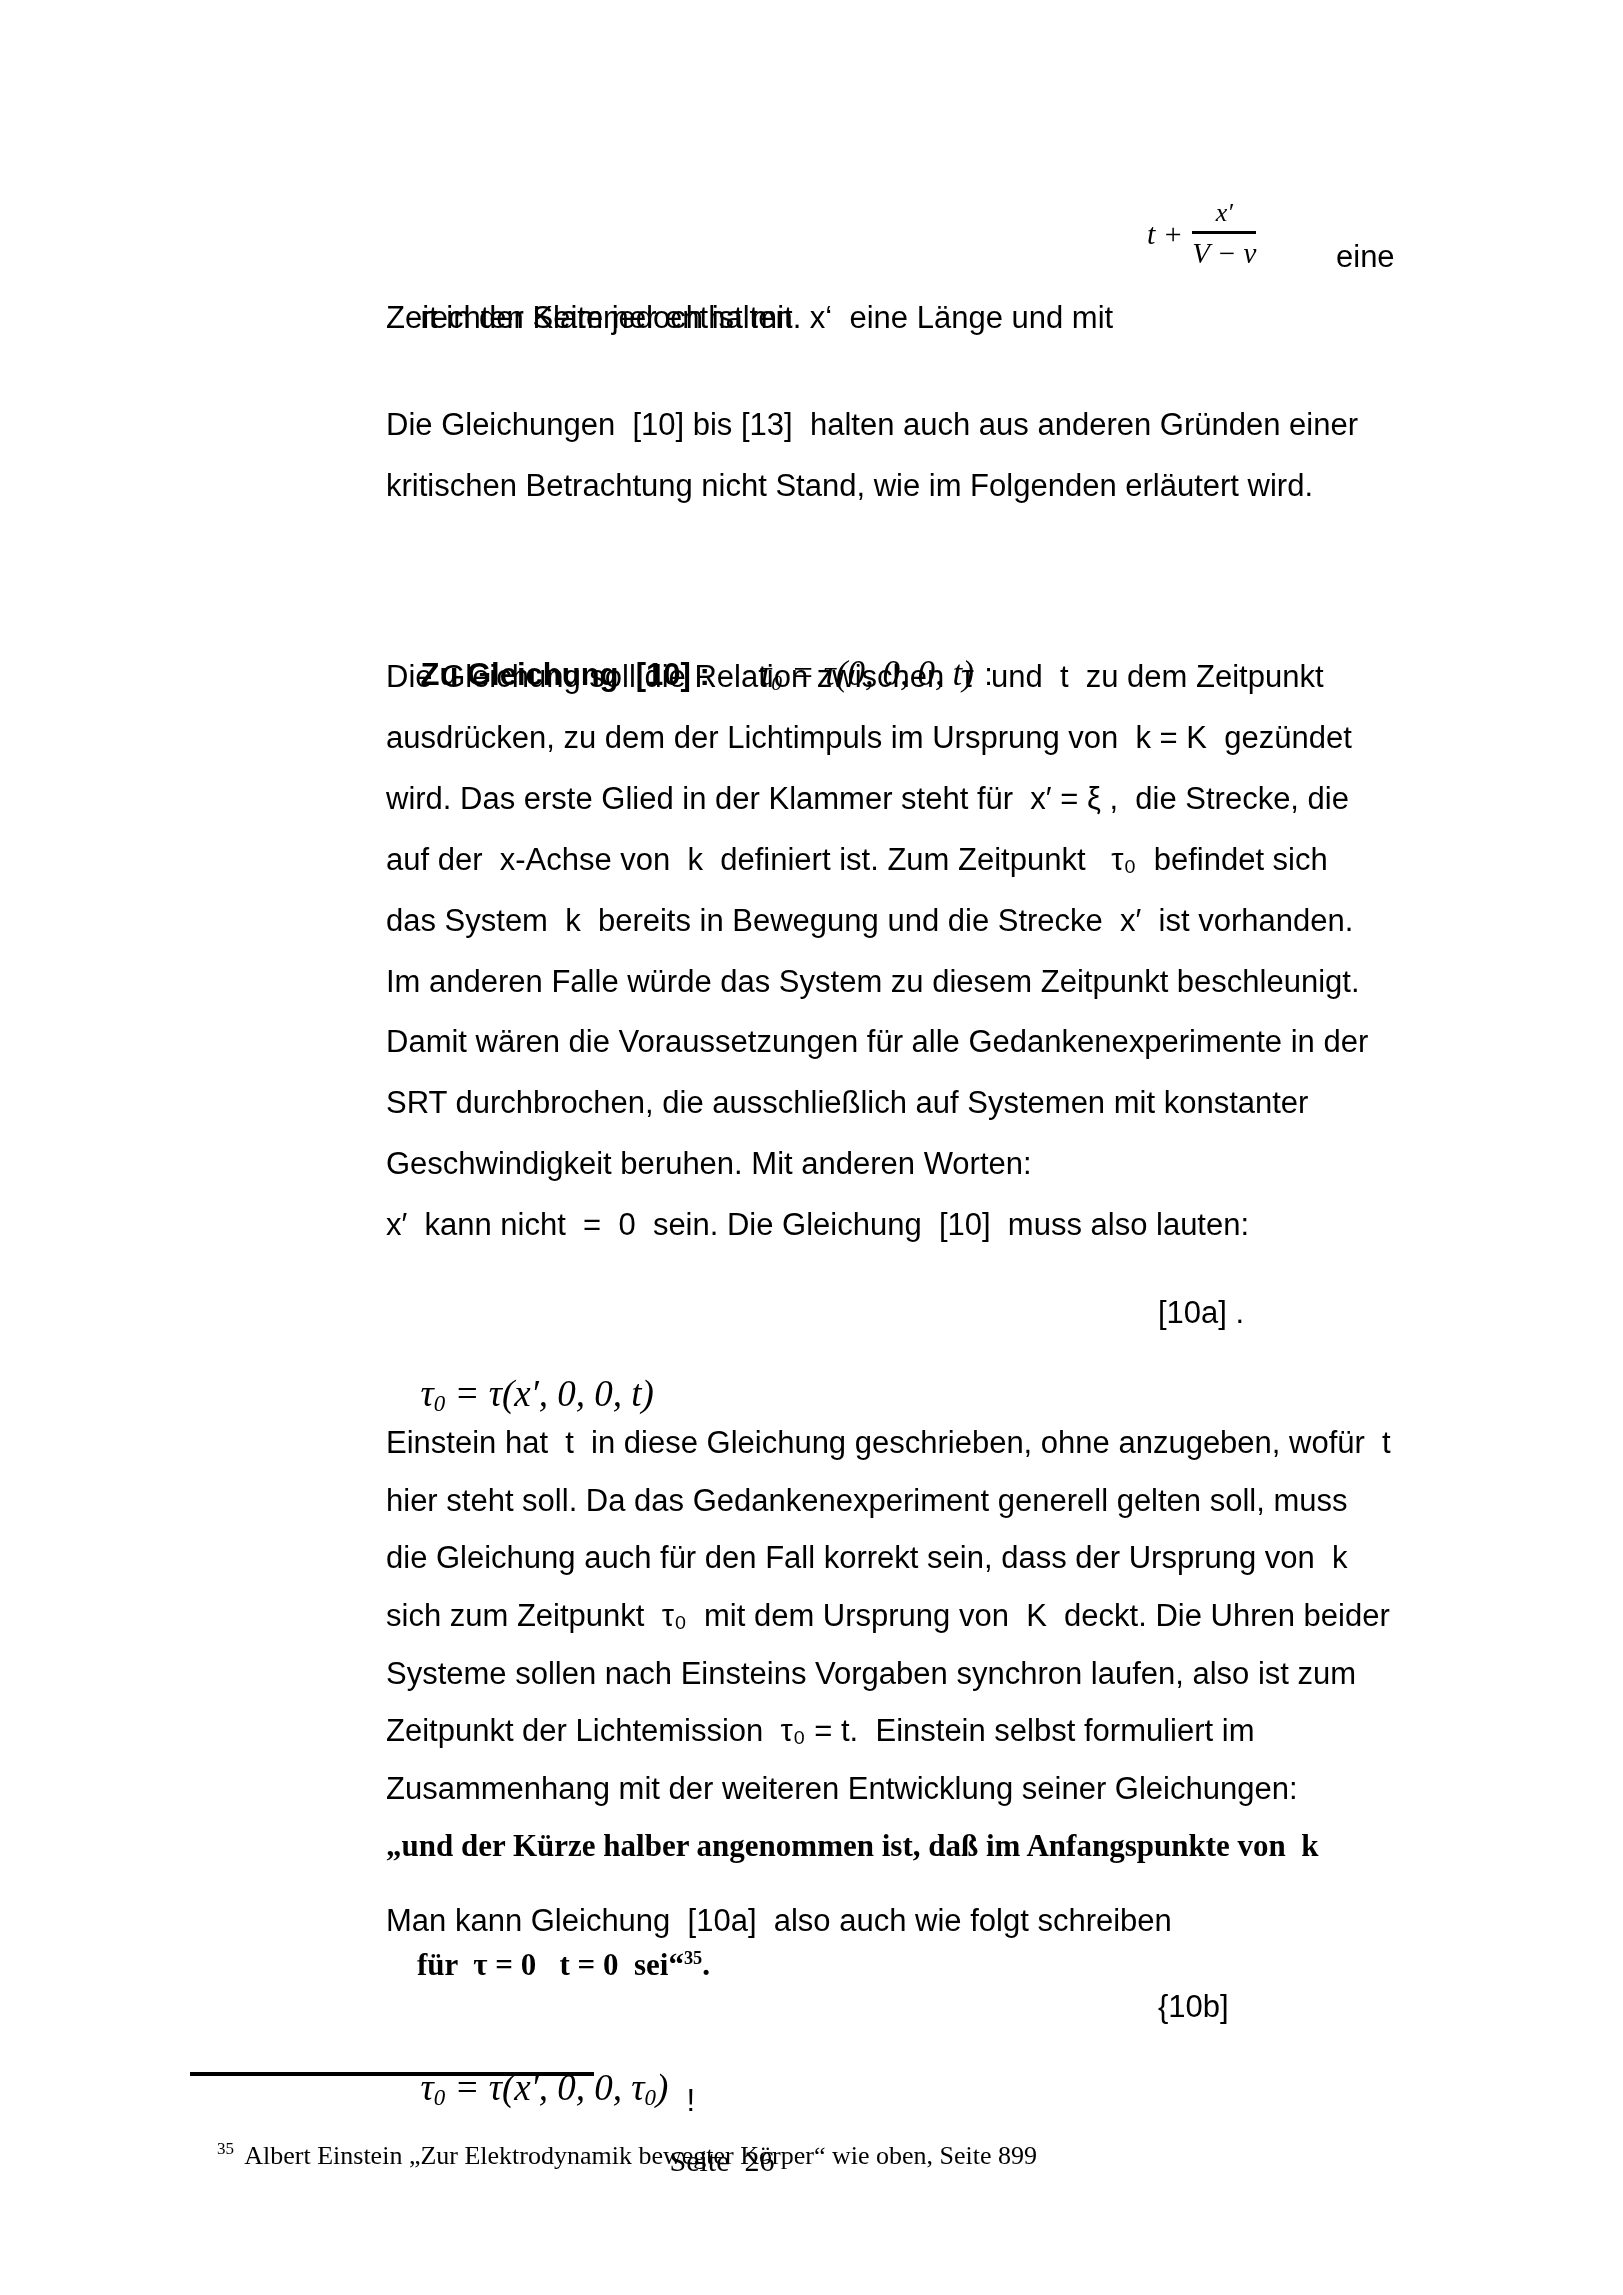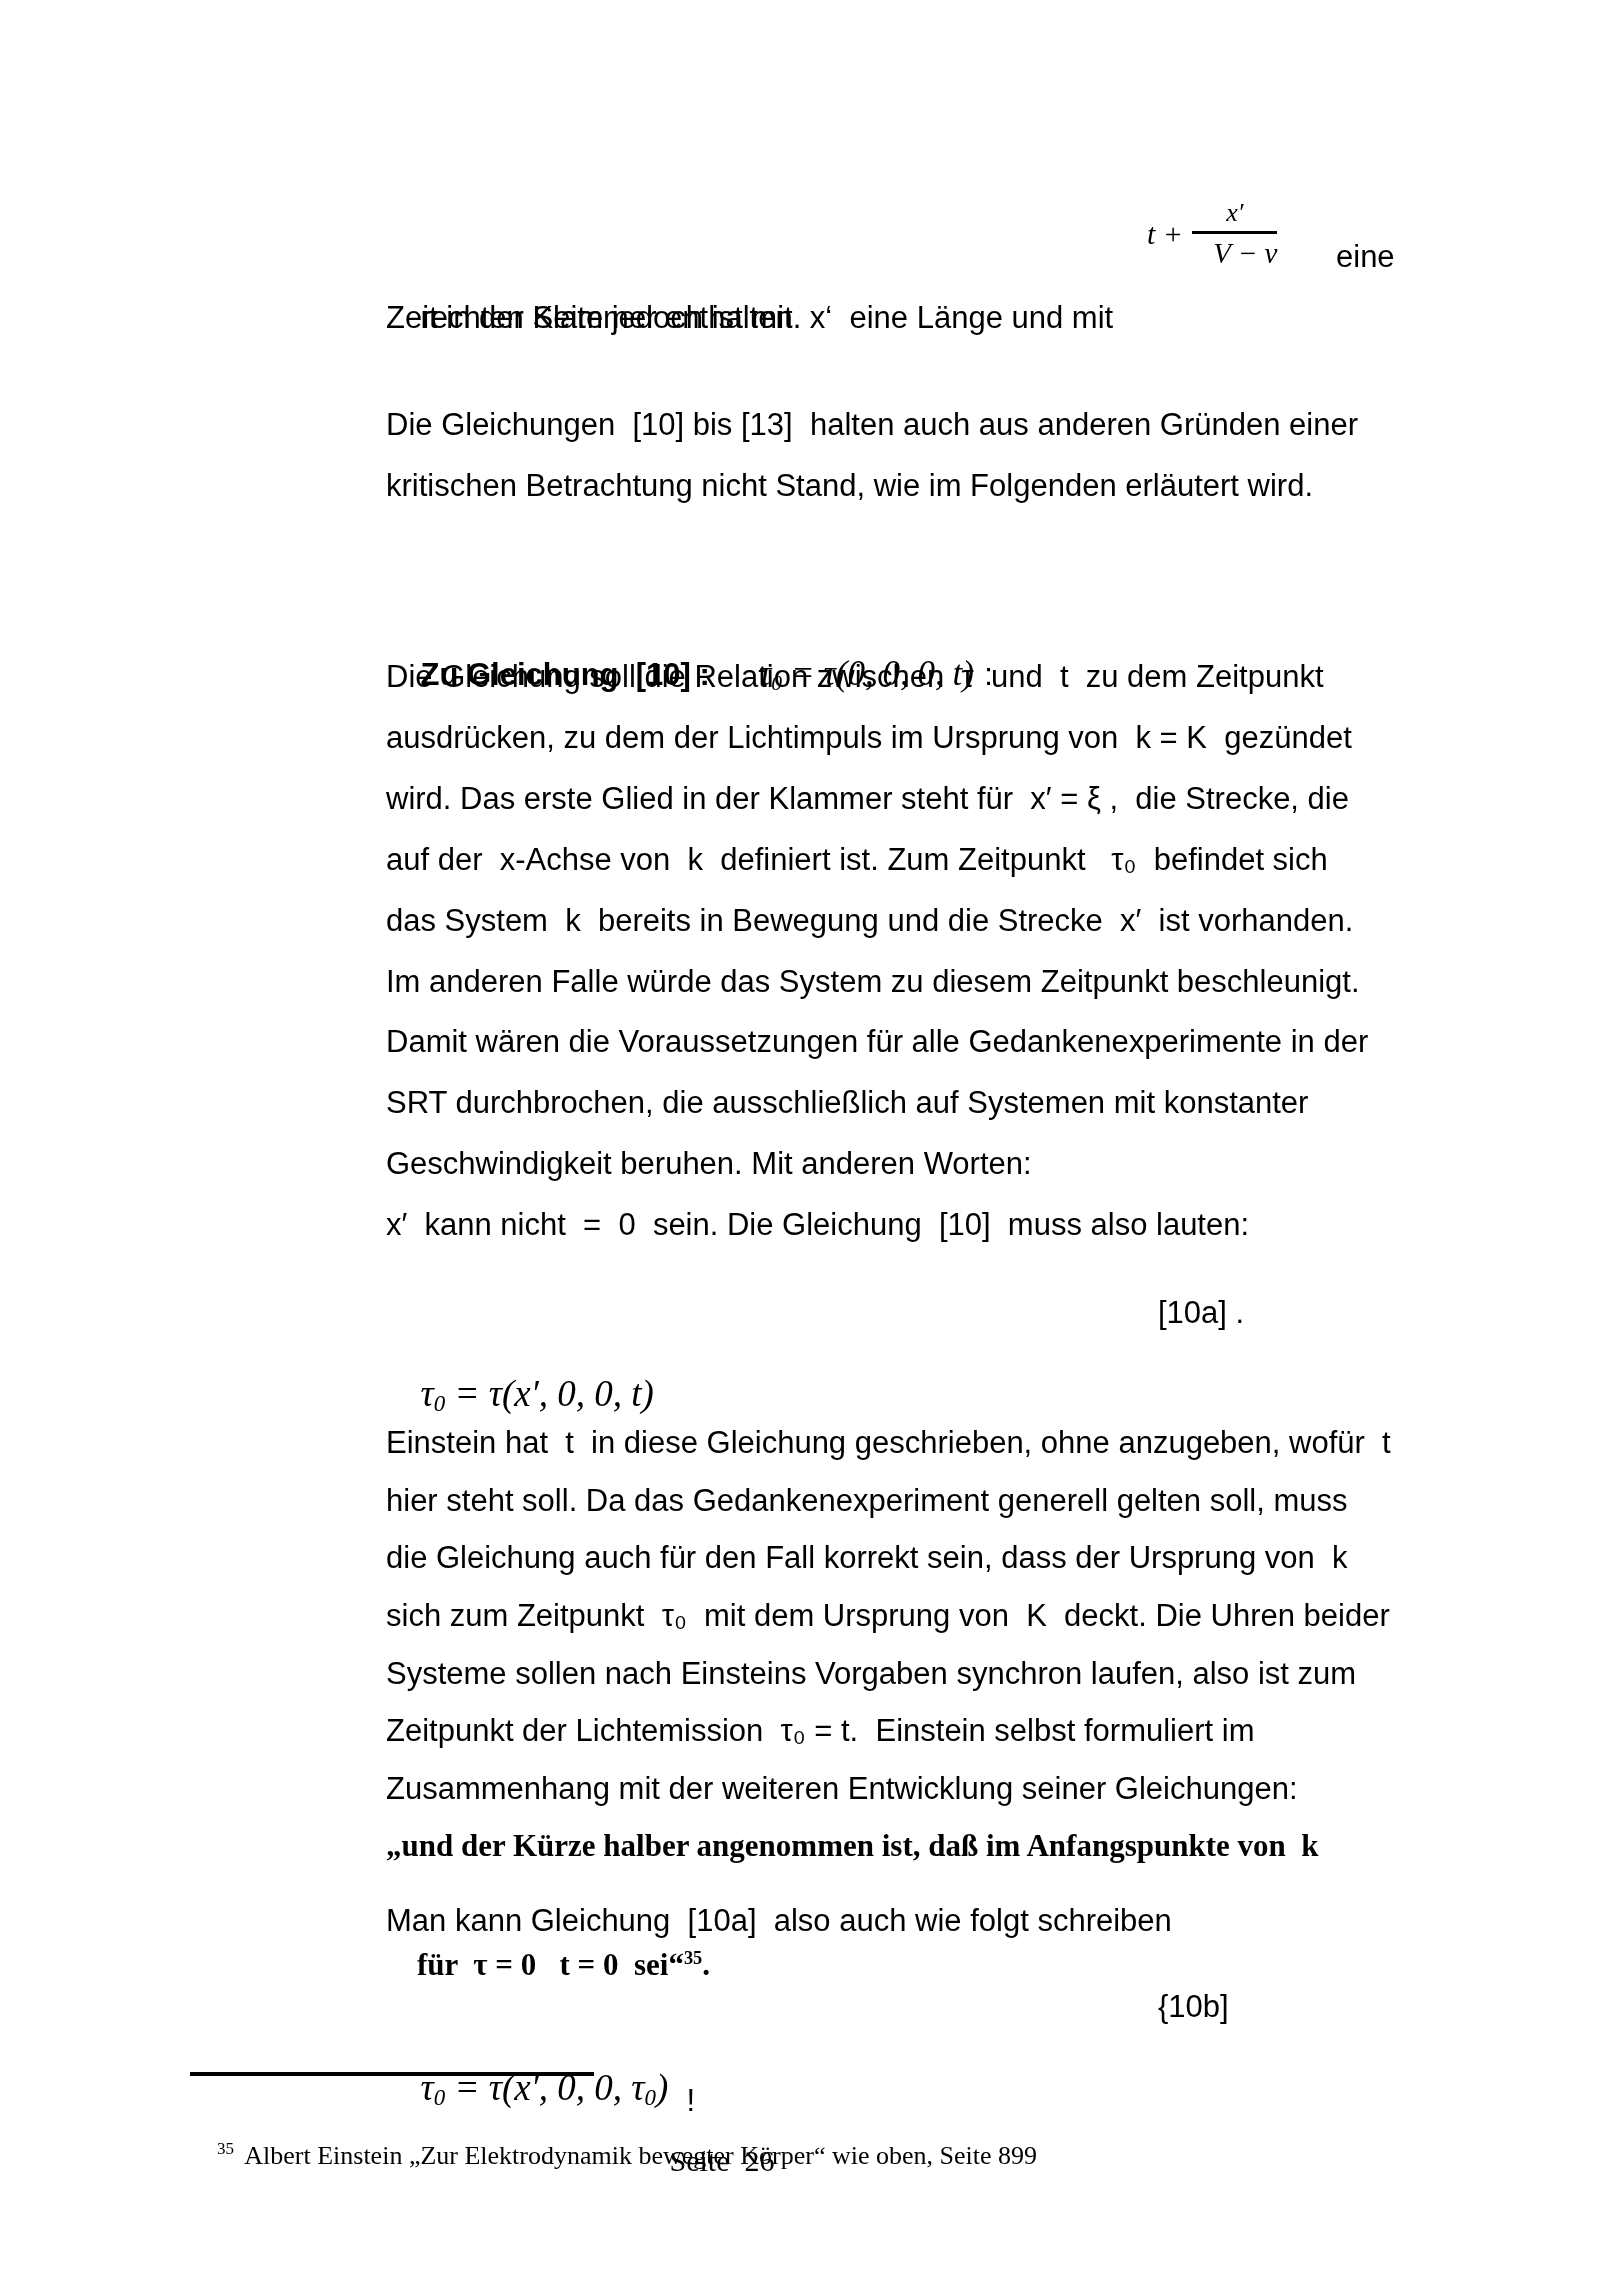--- a/index.html
+++ b/index.html
@@ -73,21 +73,21 @@
     top: -41px;
     display: inline-flex;
     align-items: center;
     line-height: 1;
     height: 98px;
   }
   .fpre { font-size: 30px; margin-right: 9.2px; }
   .frac { display: inline-flex; flex-direction: column; align-items: center; }
   .fnum { font-size: 26px; padding: 0 19.6px 4.6px 19.6px; }
   .fbar { align-self: stretch; height: 3.3px; background: #000000; }
-  .fden { font-size: 29px; padding-top: 4.6px; margin-left: 21px; }
+  .fden { font-size: 29px; padding-top: 4.6px; }
   .abs-end { position: absolute; top: 0; left: 950px; }
   .rule {
     position: absolute;
     left: 190px;
     top: 2072px;
     width: 404px;
     height: 3.9px;
     background: #000000;
   }
   .footnote {

